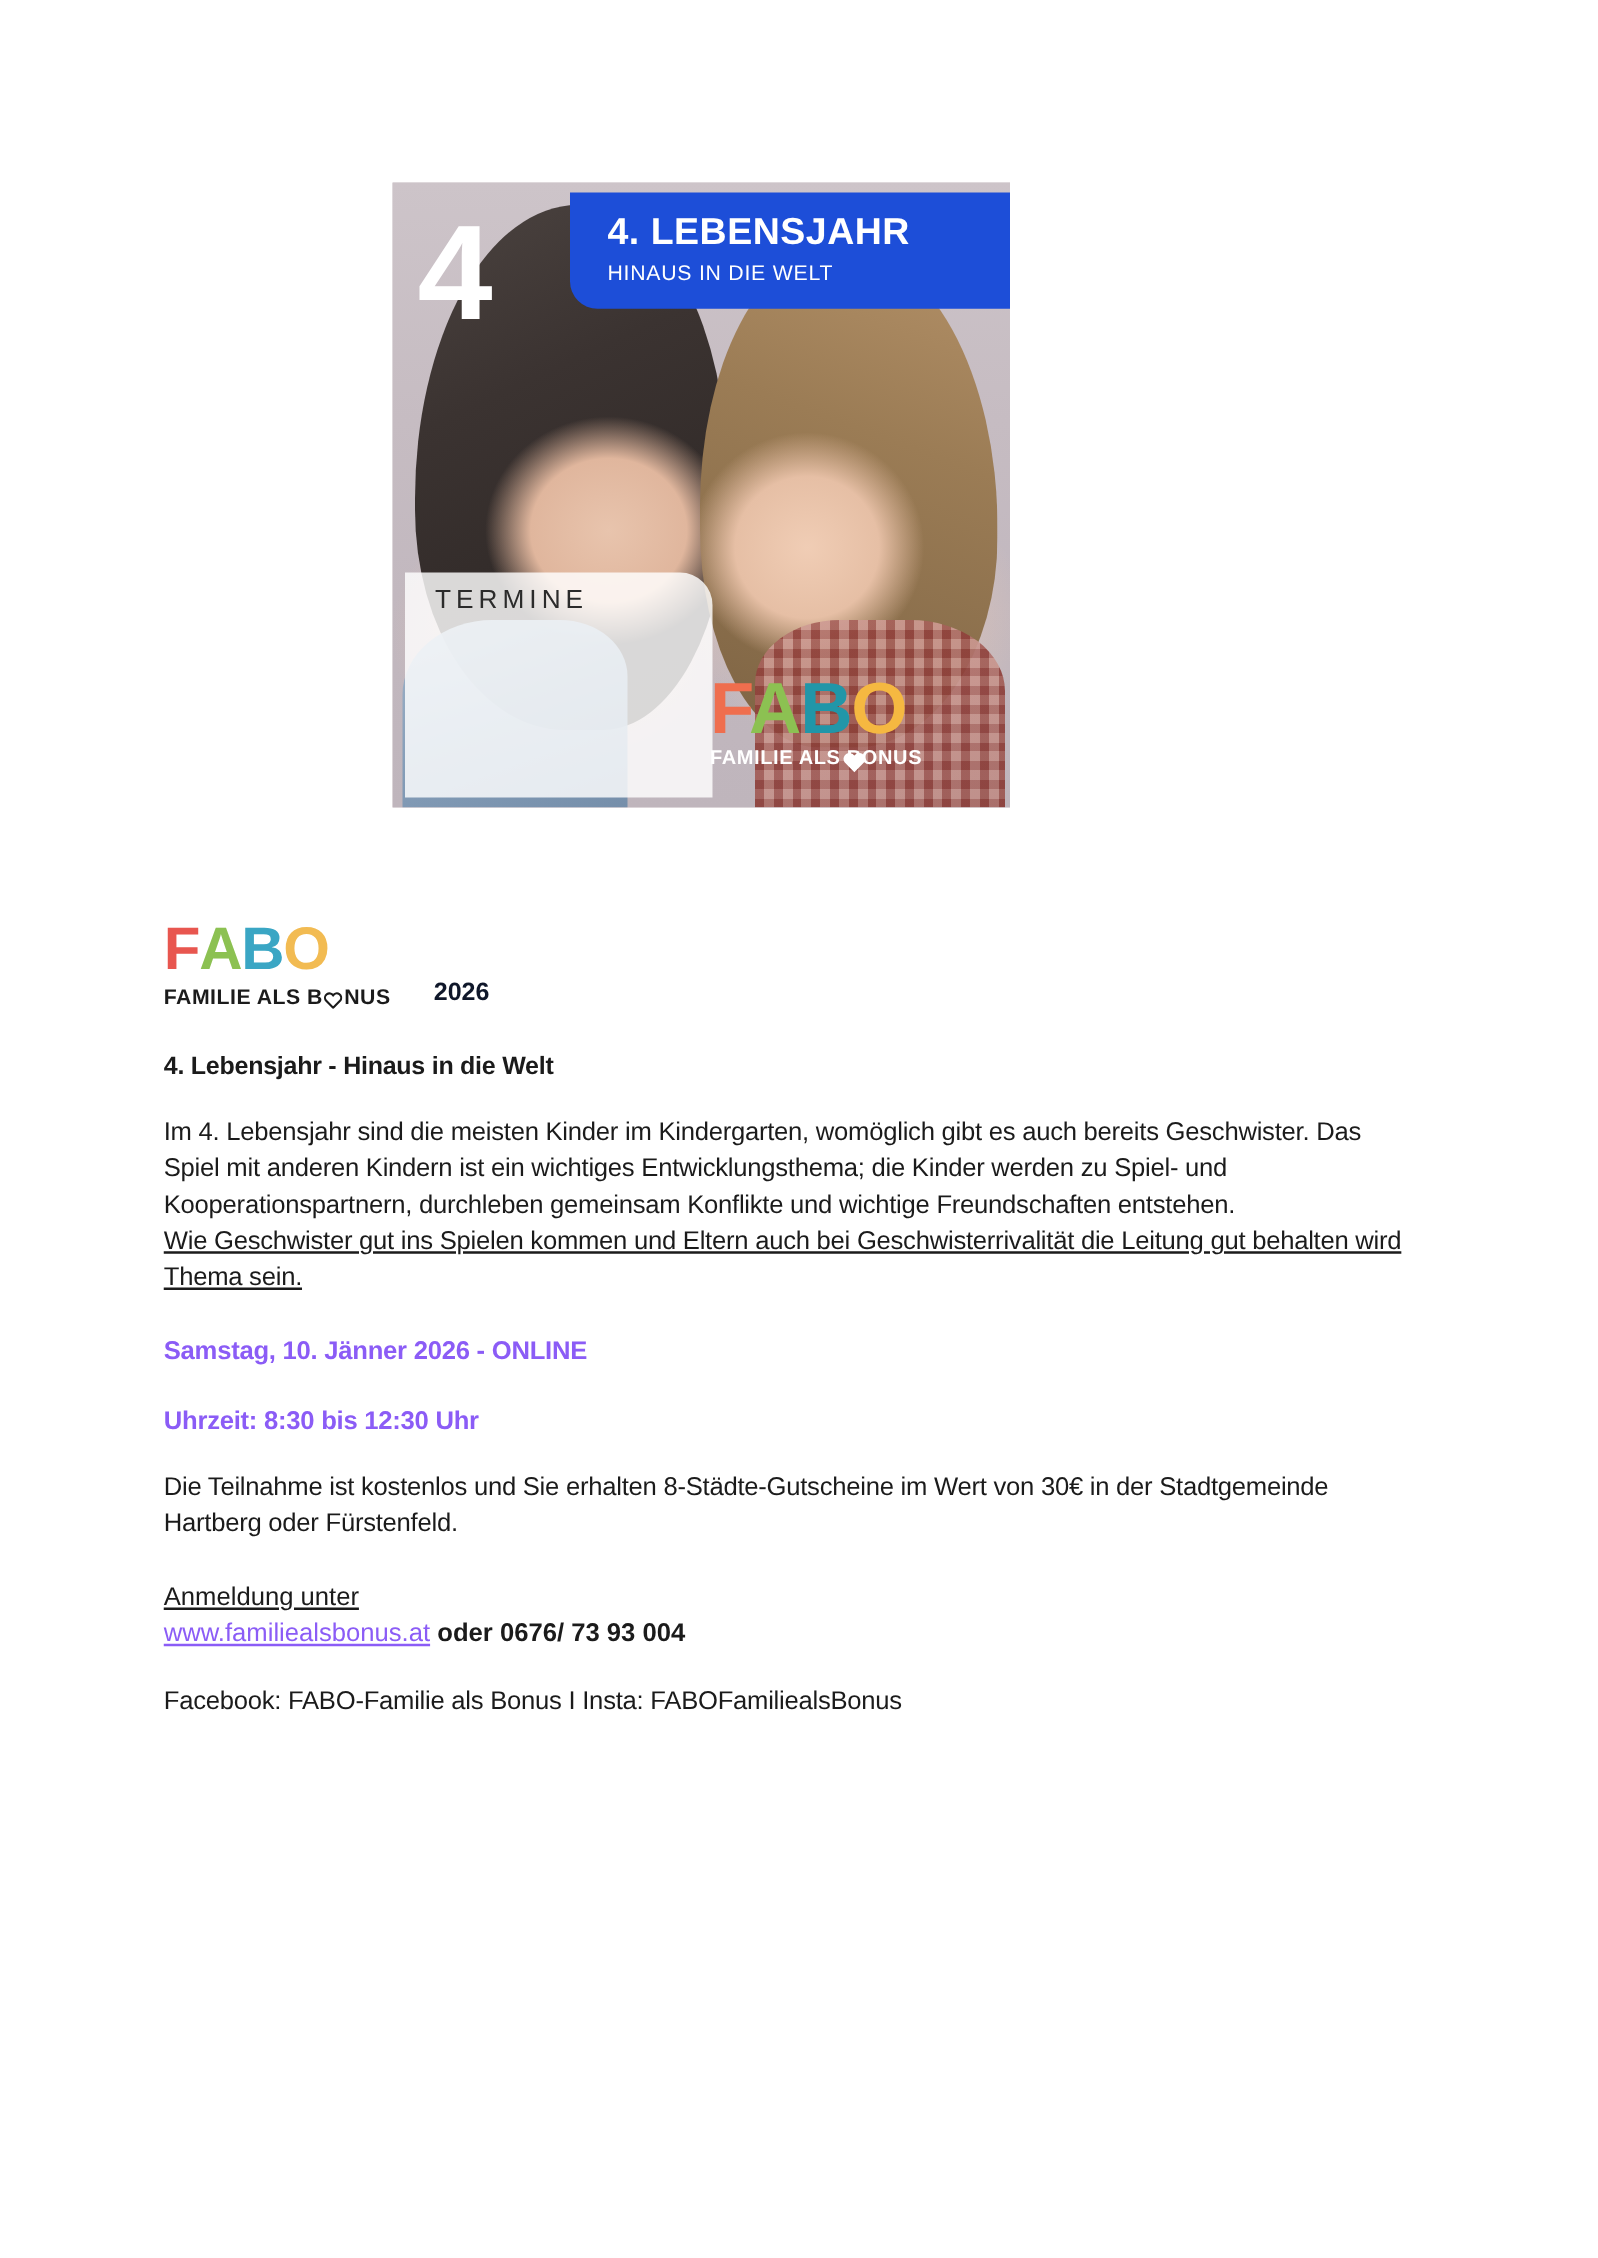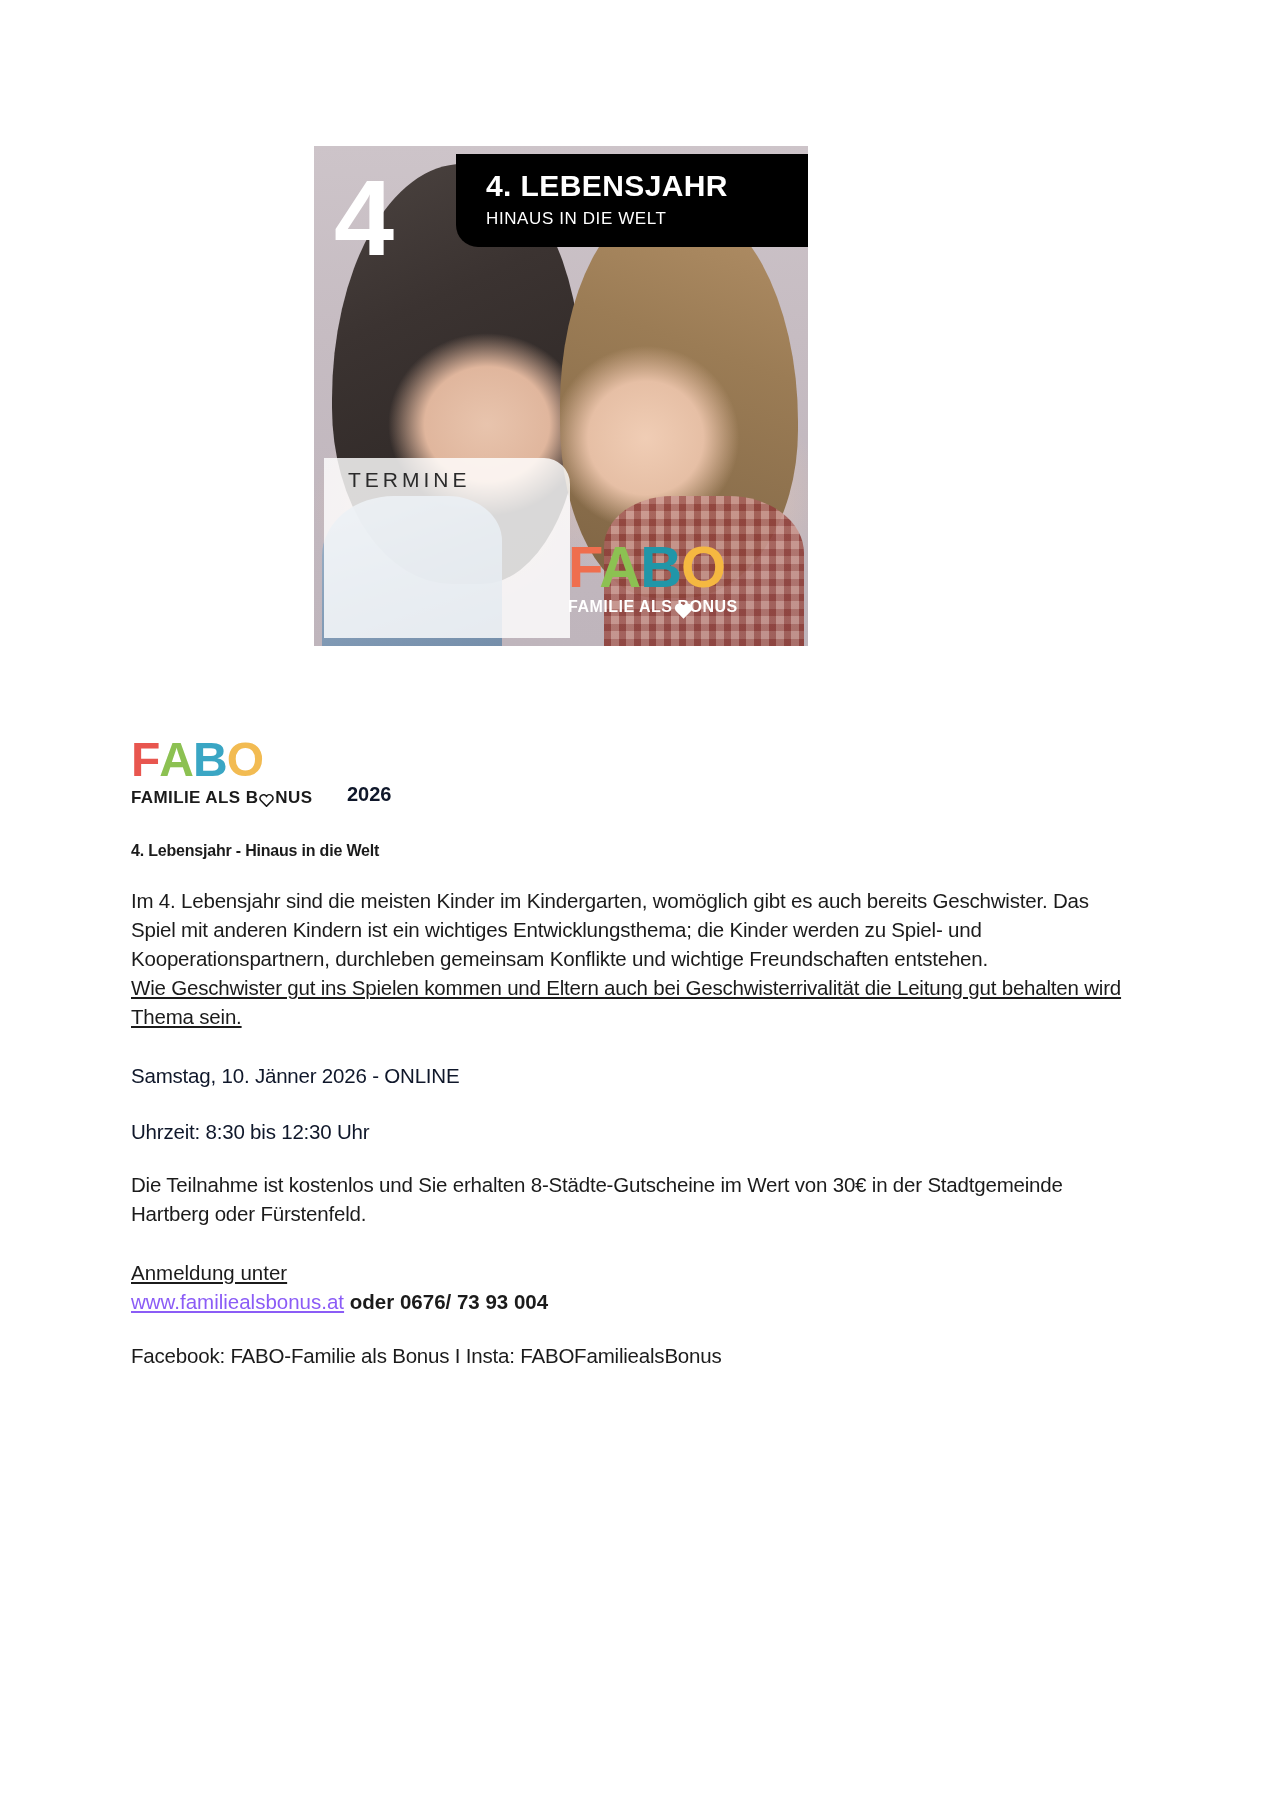--- a/index.html
+++ b/index.html
@@ -94,21 +94,21 @@
     font-weight: 700;
     color: #ffffff;
     letter-spacing: -2px;
   }
   .poster-banner {
     position: absolute;
     left: 142px;
     top: 8px;
     width: 352px;
     padding: 16px 18px 18px 30px;
-    background: #000000;
+    background: #1d4ed8;
     border-bottom-left-radius: 22px;
     box-sizing: border-box;
   }
   .poster-banner-title {
     color: #ffffff;
     font-size: 30px;
     font-weight: 700;
     letter-spacing: .4px;
     line-height: 1.05;
     white-space: nowrap;
@@ -240,38 +240,38 @@
     top: 1px;
   }
   .logo-year {
     font-size: 20px;
     font-weight: 700;
     color: #0f172a;
     padding-bottom: 2px;
   }
 
   .doc-h {
-    font-size: 16px;
+    font-size: 20px;
     font-weight: 700;
     color: #1b1b1b;
     margin: 34px 0 0 0;
     letter-spacing: -.2px;
   }
   .doc-p {
     font-size: 20.5px;
     line-height: 1.42;
     color: #1b1b1b;
     margin: 26px 0 0 0;
     letter-spacing: -.2px;
   }
   .doc-p.tight { margin-top: 0; text-decoration: underline; }
   .doc-b {
     font-size: 20.5px;
-    font-weight: 400;
-    color: #0f172a;
+    font-weight: 700;
+    color: #8b5cf6;
     margin: 32px 0 0 0;
     letter-spacing: -.2px;
   }
   .anmeldung {
     margin: 30px 0 0 0;
     font-size: 20.5px;
     line-height: 1.42;
     color: #1b1b1b;
   }
   .anmeldung .u { text-decoration: underline; }

